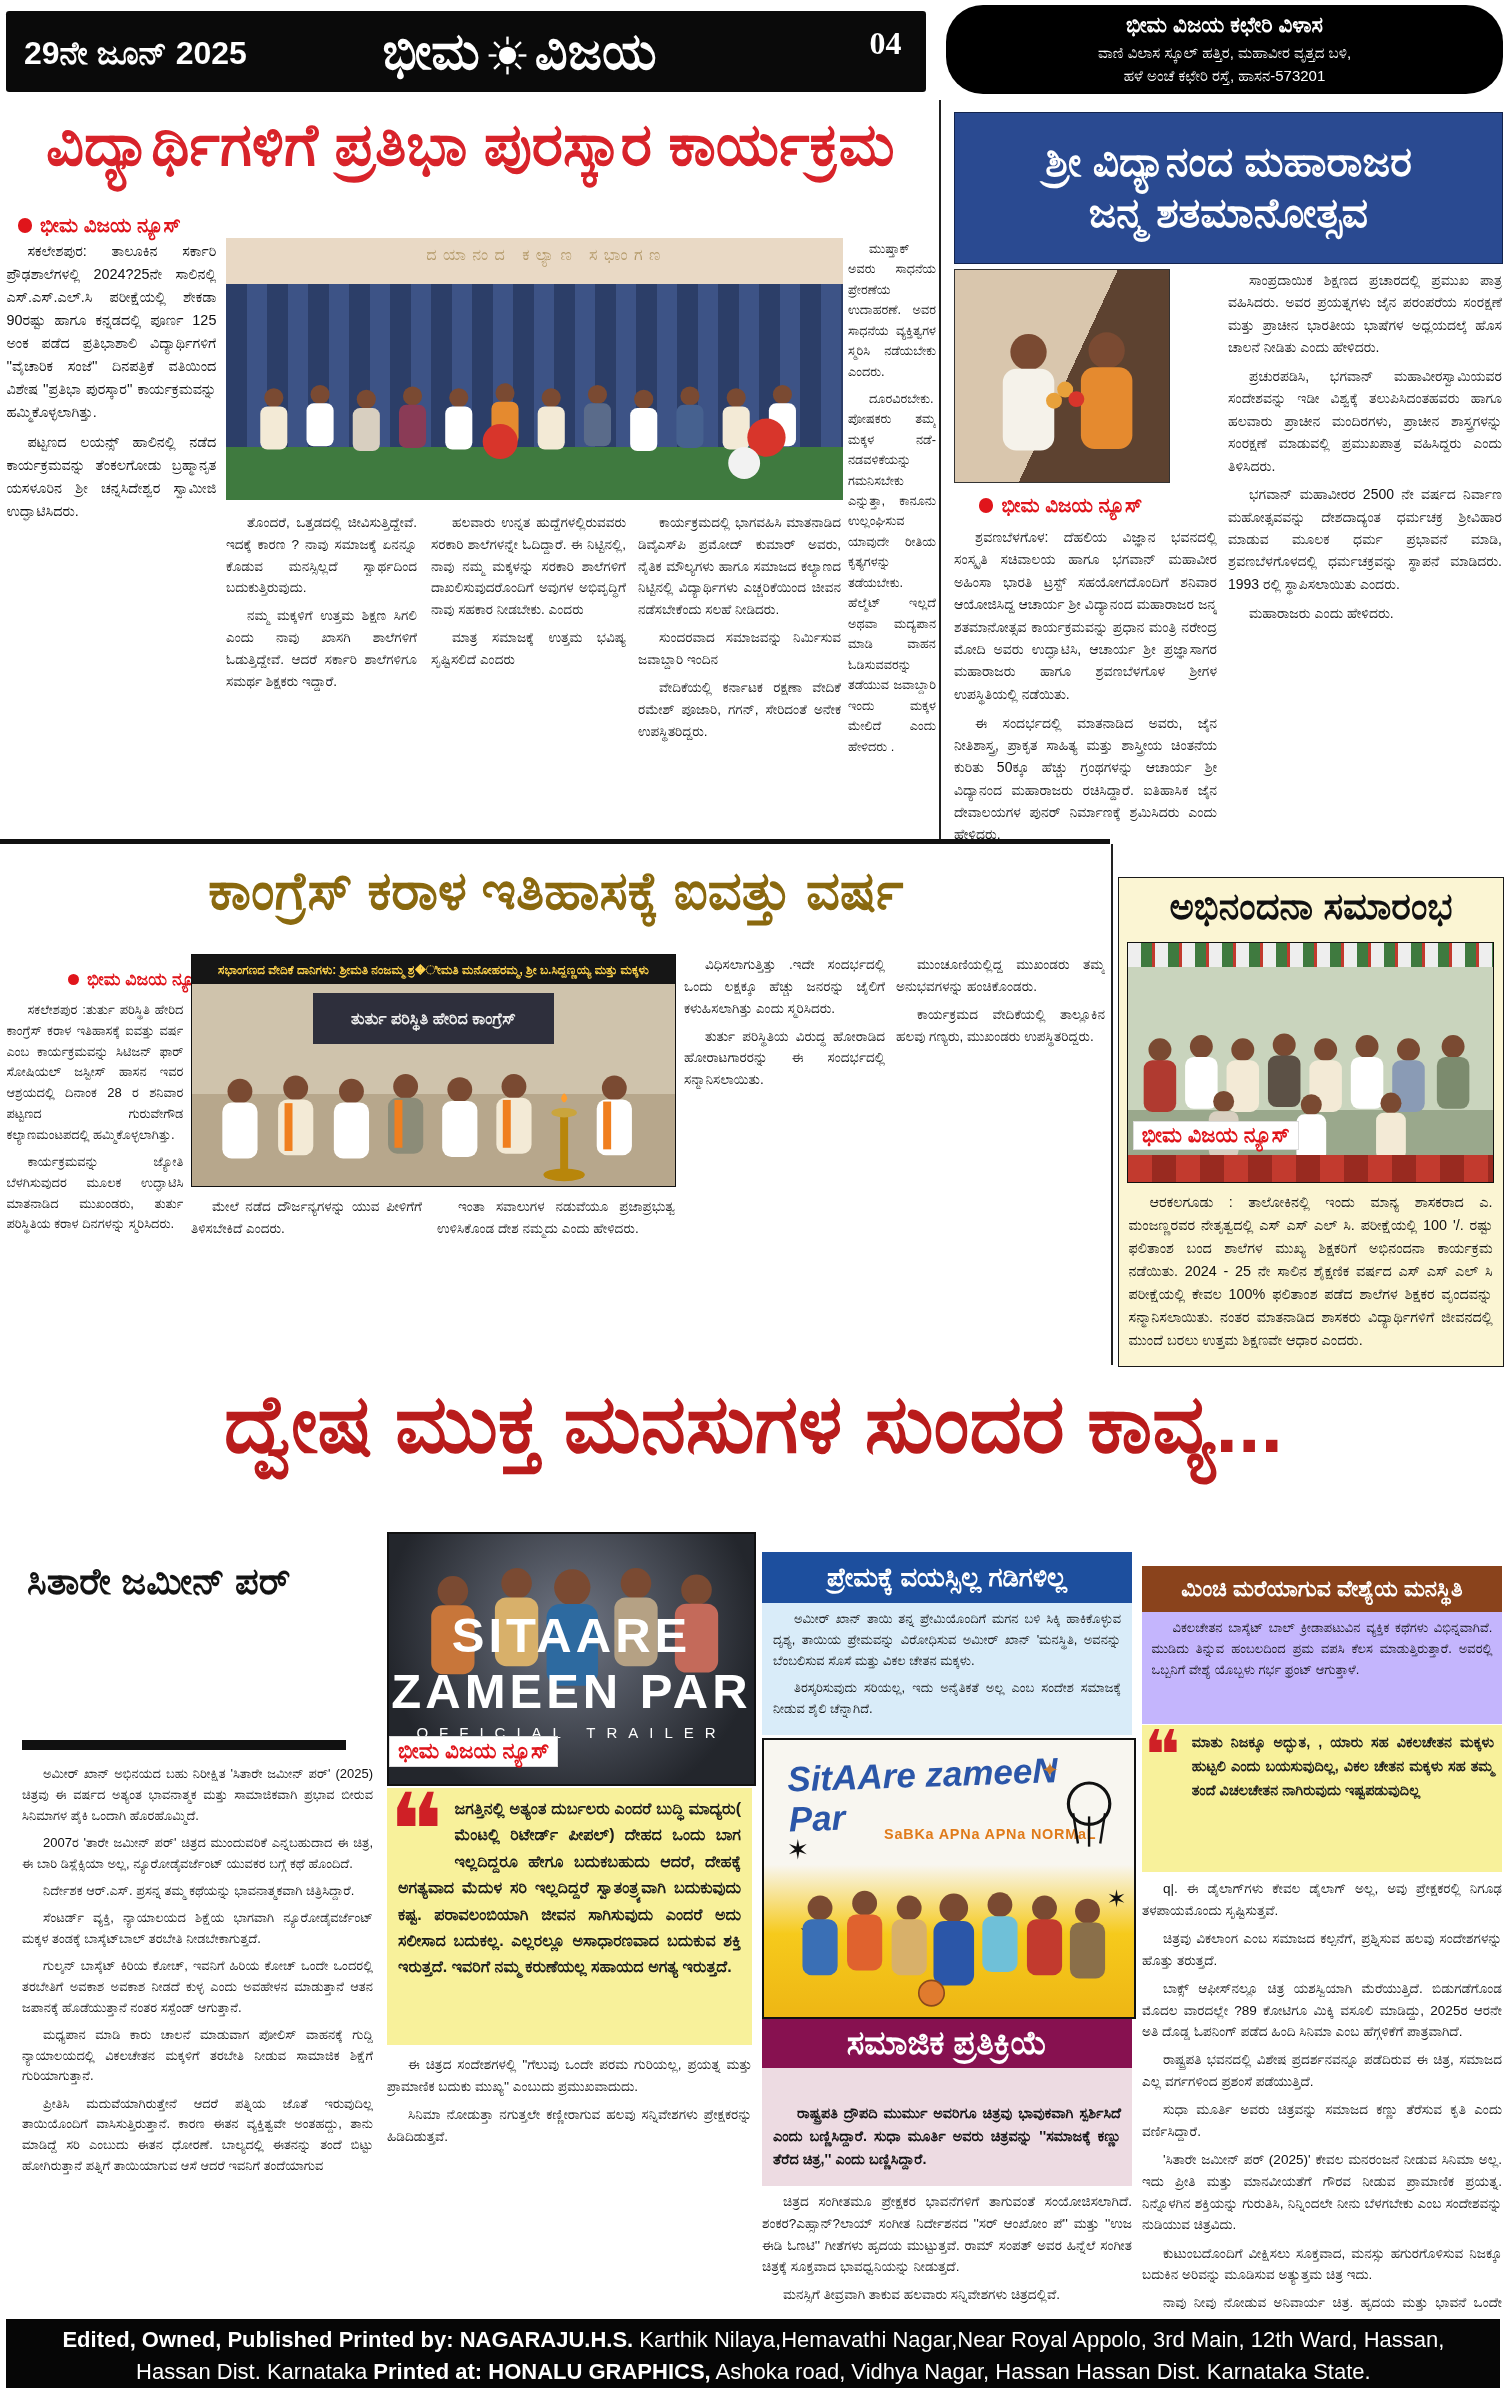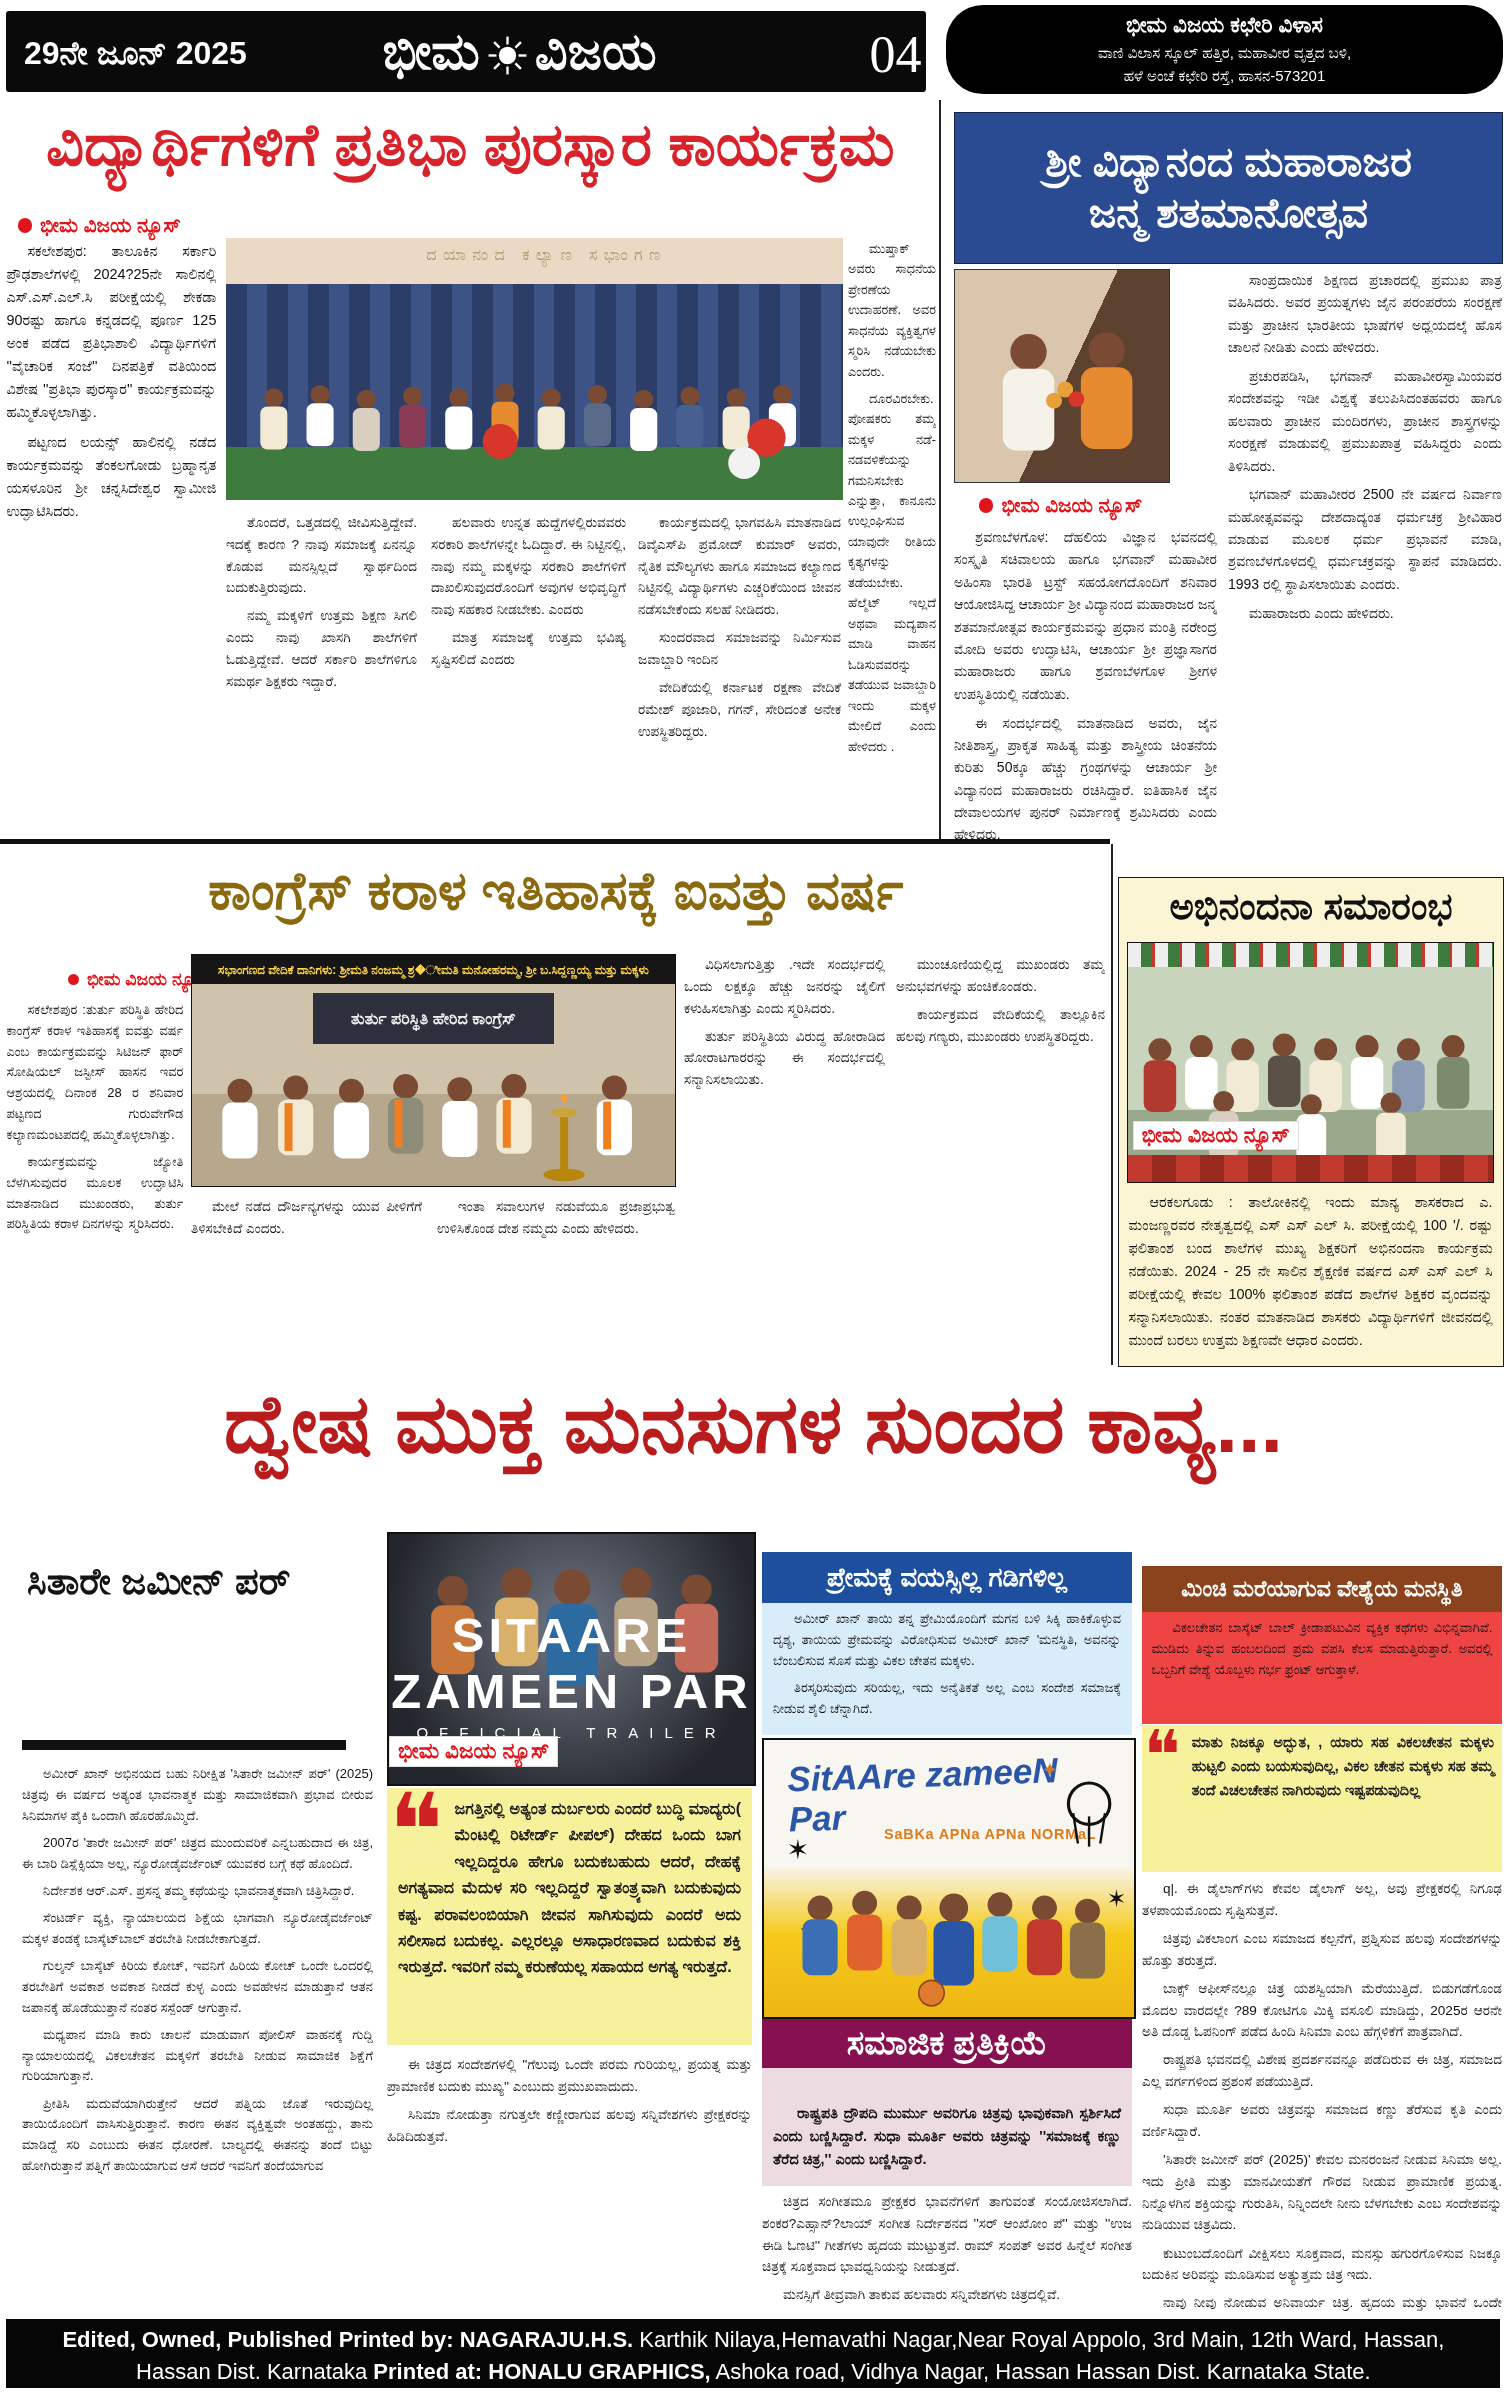--- a/index.html
+++ b/index.html
@@ -47,21 +47,21 @@
           <line x1="2" y1="26" x2="12" y2="26"></line>
             <line x1="40" y1="26" x2="50" y2="26"></line>
           <line x1="9" y1="9" x2="16" y2="16"></line>
             <line x1="36" y1="36" x2="43" y2="43"></line>
           <line x1="9" y1="43" x2="16" y2="36"></line>
             <line x1="36" y1="16" x2="43" y2="9"></line>
         </g>
       </svg>
       <span>ವಿಜಯ</span>
     </span>
-    <span class="abs" style="left:863px;top:14.4px;font-size:52px;font-family:'Liberation Serif',serif;font-weight:400;">04</span>
+    <span class="abs" style="left:863px;top:14.4px;font-size:32px;font-family:'Liberation Serif',serif;font-weight:700;">04</span>
   </div>
 
   <div class="abs" style="left:946px;top:4.8px;width:557px;height:89px;background:#000;border-radius:37px;color:#fff;text-align:center;">
     <div style="font-size:21.5px;font-weight:800;margin-top:8px;">ಭೀಮ ವಿಜಯ ಕಛೇರಿ ವಿಳಾಸ</div>
     <div style="font-size:15px;margin-top:6.4px;">ವಾಣಿ ವಿಲಾಸ ಸ್ಕೂಲ್ ಹತ್ತಿರ, ಮಹಾವೀರ ವೃತ್ತದ ಬಳಿ,</div>
     <div style="font-size:15px;margin-top:4.8px;">ಹಳೆ ಅಂಚೆ ಕಛೇರಿ ರಸ್ತೆ, ಹಾಸನ-573201</div>
   </div>
 
   <div class="abs vrule" style="left:939px;top:100px;width:2.4px;height:740px;"></div>
 
@@ -300,21 +300,21 @@
   <div class="abs headbox-white" style="left:762px;top:2019px;width:370px;height:49px;background:#871150;font-size:33px;display:flex;align-items:center;justify-content:center;">ಸಮಾಜಿಕ ಪ್ರತಿಕ್ರಿಯೆ</div>
   <div class="abs news" style="left:762px;top:2068px;width:370px;height:118px;background:#eddbe2;padding:6.4px 11px;box-sizing:border-box;font-size:14.4px;font-weight:bold;">
     <p style="text-indent:24px;margin-top:28px;">ರಾಷ್ಟ್ರಪತಿ ದ್ರೌಪದಿ ಮುರ್ಮು ಅವರಿಗೂ ಚಿತ್ರವು ಭಾವುಕವಾಗಿ ಸ್ಪರ್ಶಿಸಿದೆ ಎಂದು ಬಣ್ಣಿಸಿದ್ದಾರೆ. ಸುಧಾ ಮೂರ್ತಿ ಅವರು ಚಿತ್ರವನ್ನು ''ಸಮಾಜಕ್ಕೆ ಕಣ್ಣು ತೆರೆದ ಚಿತ್ರ,'' ಎಂದು ಬಣ್ಣಿಸಿದ್ದಾರೆ.</p>
   </div>
   <div class="abs news" style="left:762px;top:2191px;width:370px;height:124px;font-size:13.6px;">
     <p>ಚಿತ್ರದ ಸಂಗೀತಮೂ ಪ್ರೇಕ್ಷಕರ ಭಾವನೆಗಳಿಗೆ ತಾಗುವಂತೆ ಸಂಯೋಜಿಸಲಾಗಿದೆ. ಶಂಕರ?ಎಹ್ಸಾನ್?ಲಾಯ್ ಸಂಗೀತ ನಿರ್ದೇಶನದ ''ಸರ್ ಆಂಖೋಂ ಪೆ'' ಮತ್ತು ''ಉಜ ಈಡಿ ಓಣಟಿ'' ಗೀತೆಗಳು ಹೃದಯ ಮುಟ್ಟುತ್ತವೆ. ರಾಮ್ ಸಂಪತ್ ಅವರ ಹಿನ್ನೆಲೆ ಸಂಗೀತ ಚಿತ್ರಕ್ಕೆ ಸೂಕ್ತವಾದ ಭಾವಧ್ವನಿಯನ್ನು ನೀಡುತ್ತದೆ.</p>
     <p>ಮನಸ್ಸಿಗೆ ತೀವ್ರವಾಗಿ ತಾಕುವ ಹಲವಾರು ಸನ್ನಿವೇಶಗಳು ಚಿತ್ರದಲ್ಲಿವೆ.</p>
   </div>
 
   <div class="abs headbox-white" style="left:1142px;top:1566px;width:360px;height:46px;background:#8a431c;font-size:22px;display:flex;align-items:center;justify-content:center;">ಮಿಂಚಿ ಮರೆಯಾಗುವ ವೇಶ್ಯೆಯ ಮನಸ್ಥಿತಿ</div>
-  <div class="abs news" style="left:1142px;top:1612px;width:360px;height:112px;background:#ef4444;padding:6.4px 9.6px;box-sizing:border-box;font-size:13px;">
+  <div class="abs news" style="left:1142px;top:1612px;width:360px;height:112px;background:#c4b5fd;padding:6.4px 9.6px;box-sizing:border-box;font-size:13px;">
     <p>ವಿಕಲಚೇತನ ಬಾಸ್ಕೆಟ್ ಬಾಲ್ ಕ್ರೀಡಾಪಟುವಿನ ವ್ಯಕ್ತಿಕ ಕಥೆಗಳು ವಿಭಿನ್ನವಾಗಿವೆ. ಮುಡಿದು ತಿನ್ನುವ ಹಂಬಲದಿಂದ ಪ್ರಮ ವಪಸಿ ಕೆಲಸ ಮಾಡುತ್ತಿರುತ್ತಾರೆ. ಅವರಲ್ಲಿ ಒಬ್ಬನಿಗೆ ವೇಶ್ಯೆ ಯೊಬ್ಬಳು ಗರ್ಭ ಫ್ರಂಟ್ ಆಗುತ್ತಾಳೆ.</p>
   </div>
   <div class="abs" style="left:1142px;top:1725px;width:360px;height:147px;background:#f8f19b;overflow:hidden;">
     <span class="qmark small">❝</span>
     <p class="qtext" style="font-size:14.4px;margin:6.4px 8px;">ಮಾತು ನಿಜಕ್ಕೂ ಅದ್ಭುತ, , ಯಾರು ಸಹ ವಿಕಲಚೇತನ ಮಕ್ಕಳು ಹುಟ್ಟಲಿ ಎಂದು ಬಯಸುವುದಿಲ್ಲ, ವಿಕಲ ಚೇತನ ಮಕ್ಕಳು ಸಹ ತಮ್ಮ ತಂದೆ ವಿಚಲಚೇತನ ನಾಗಿರುವುದು ಇಷ್ಟಪಡುವುದಿಲ್ಲ</p>
   </div>
   <div class="abs news" style="left:1142px;top:1878px;width:360px;height:437px;font-size:13.6px;">
     <p>q|. ಈ ಡೈಲಾಗ್‌ಗಳು ಕೇವಲ ಡೈಲಾಗ್ ಅಲ್ಲ, ಅವು ಪ್ರೇಕ್ಷಕರಲ್ಲಿ ನಿಗೂಢ ತಳಪಾಯಮೊಂದು ಸೃಷ್ಟಿಸುತ್ತವೆ.</p>
     <p>ಚಿತ್ರವು ವಿಕಲಾಂಗ ಎಂಬ ಸಮಾಜದ ಕಲ್ಪನೆಗೆ, ಪ್ರಶ್ನಿಸುವ ಹಲವು ಸಂದೇಶಗಳನ್ನು ಹೊತ್ತು ತರುತ್ತದೆ.</p>
     <p>ಬಾಕ್ಸ್ ಆಫೀಸ್‌ನಲ್ಲೂ ಚಿತ್ರ ಯಶಸ್ವಿಯಾಗಿ ಮೆರೆಯುತ್ತಿದೆ. ಬಿಡುಗಡೆಗೊಂಡ ಮೊದಲ ವಾರದಲ್ಲೇ ?89 ಕೋಟಿಗೂ ಮಿಕ್ಕಿ ವಸೂಲಿ ಮಾಡಿದ್ದು, 2025ರ ಆರನೇ ಅತಿ ದೊಡ್ಡ ಓಪನಿಂಗ್ ಪಡೆದ ಹಿಂದಿ ಸಿನಿಮಾ ಎಂಬ ಹೆಗ್ಗಳಿಕೆಗೆ ಪಾತ್ರವಾಗಿದೆ.</p>

